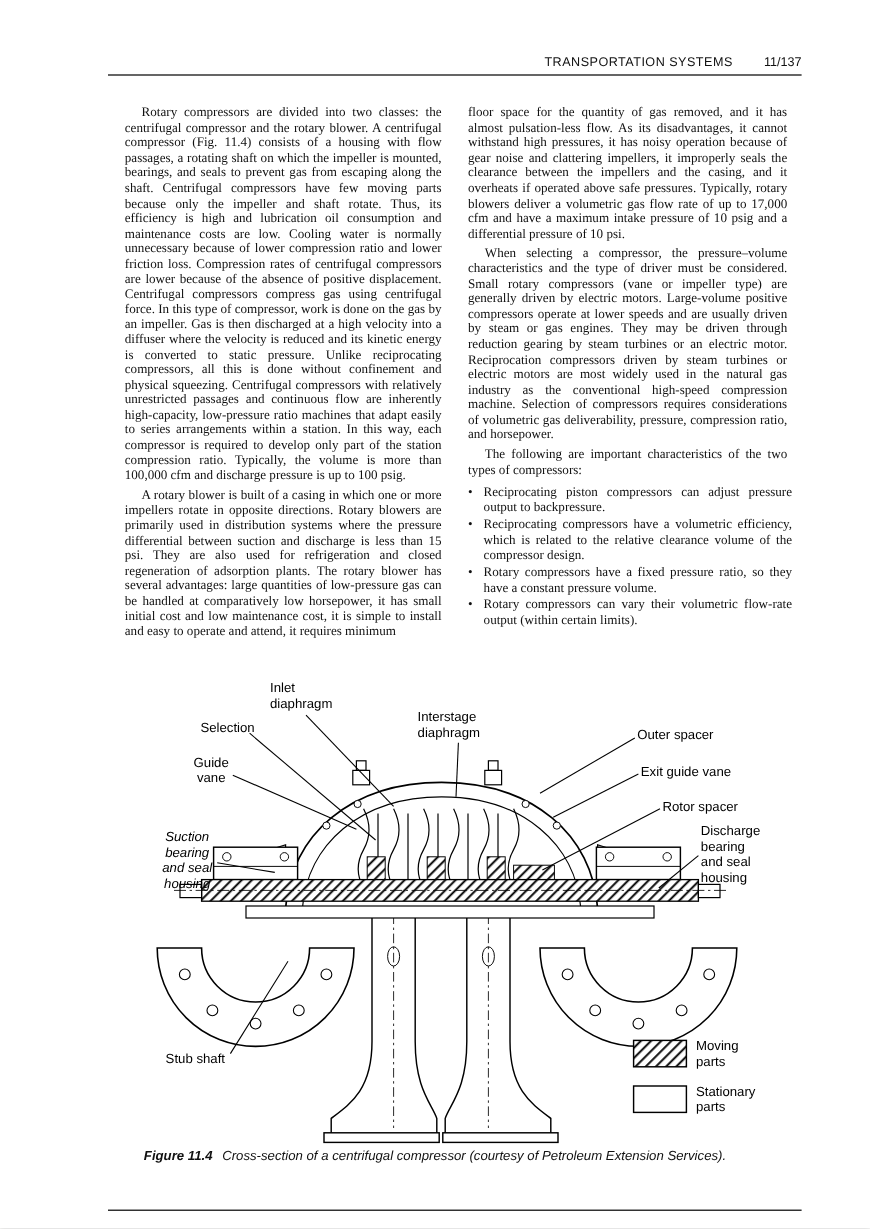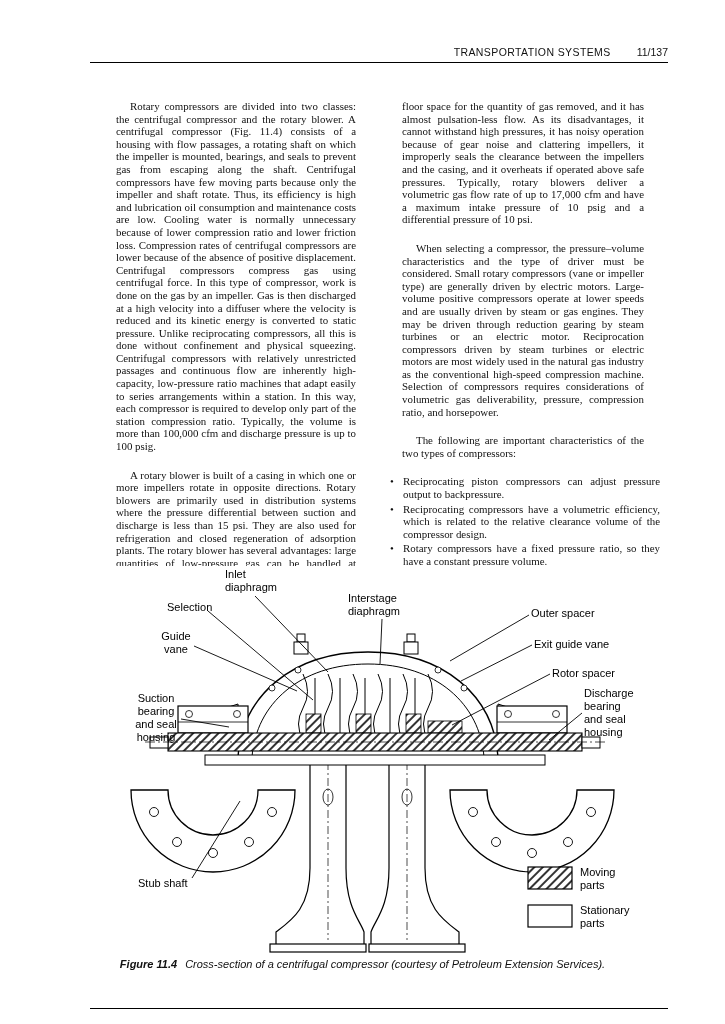--- a/index.html
+++ b/index.html
@@ -9,21 +9,21 @@
   .rule{position:absolute;height:1.4px;background:#000;}
   .rule.top{left:90px;width:578px;top:62px;}
   .rule.bottom{left:90px;width:578px;top:1008px;}
   .running-head{position:absolute;top:46px;left:90px;width:578px;text-align:right;
         font-family:"Liberation Sans",sans-serif;font-size:10.5px;letter-spacing:.4px;}
   .running-head .pageno{margin-left:26px;letter-spacing:0;}
   .col{position:absolute;top:84px;height:482px;overflow:hidden;
         font-size:10.9px;line-height:12.6px;text-align:justify;}
   .col.left{left:100px;width:272px;}
   .col.right{left:386px;width:274px;}
-  .col p{margin:16px;text-indent:14px;}
+  .col p{margin:4px;text-indent:14px;}
   .col p.no-indent{text-indent:0;}
   ul.bullets{list-style:none;margin:6px 0 0 0;padding:0 0 0 4px;}
   ul.bullets li{position:relative;padding-left:13px;margin-bottom:2px;}
   ul.bullets li::before{content:"\2022";position:absolute;left:0;top:0;}
   .diagram-svg{position:absolute;left:0;top:565px;width:725px;height:400px;}
   .dlabel{position:absolute;font-family:"Liberation Sans",sans-serif;font-size:11px;
         line-height:13px;white-space:pre-line;color:#000;}
   .dlabel.ctr{text-align:center;}
   .figcaption{position:absolute;left:60px;width:605px;top:958px;text-align:center;
         font-family:"Liberation Sans",sans-serif;font-style:italic;font-size:11px;}
@@ -184,21 +184,21 @@
 diaphragm</div>
   <div class="dlabel" style="left:531px;top:607px;">Outer spacer</div>
   <div class="dlabel" style="left:534px;top:638px;">Exit guide vane</div>
   <div class="dlabel" style="left:552px;top:667px;">Rotor spacer</div>
   <div class="dlabel" style="left:584px;top:687px;">Discharge
 bearing
 and seal
 housing</div>
   <div class="dlabel ctr" style="left:156px;top:630px;width:40px;">Guide
 vane</div>
-  <div class="dlabel ctr" style="left:130px;top:692px;width:52px;">Suction
+  <div class="dlabel ctr" style="left:130px;top:692px;width:52px;font-style:italic;">Suction
 bearing
 and seal
 housing</div>
   <div class="dlabel" style="left:138px;top:877px;">Stub shaft</div>
   <div class="dlabel" style="left:580px;top:866px;">Moving
 parts</div>
   <div class="dlabel" style="left:580px;top:904px;">Stationary
 parts</div>
 
   <div class="figcaption">

